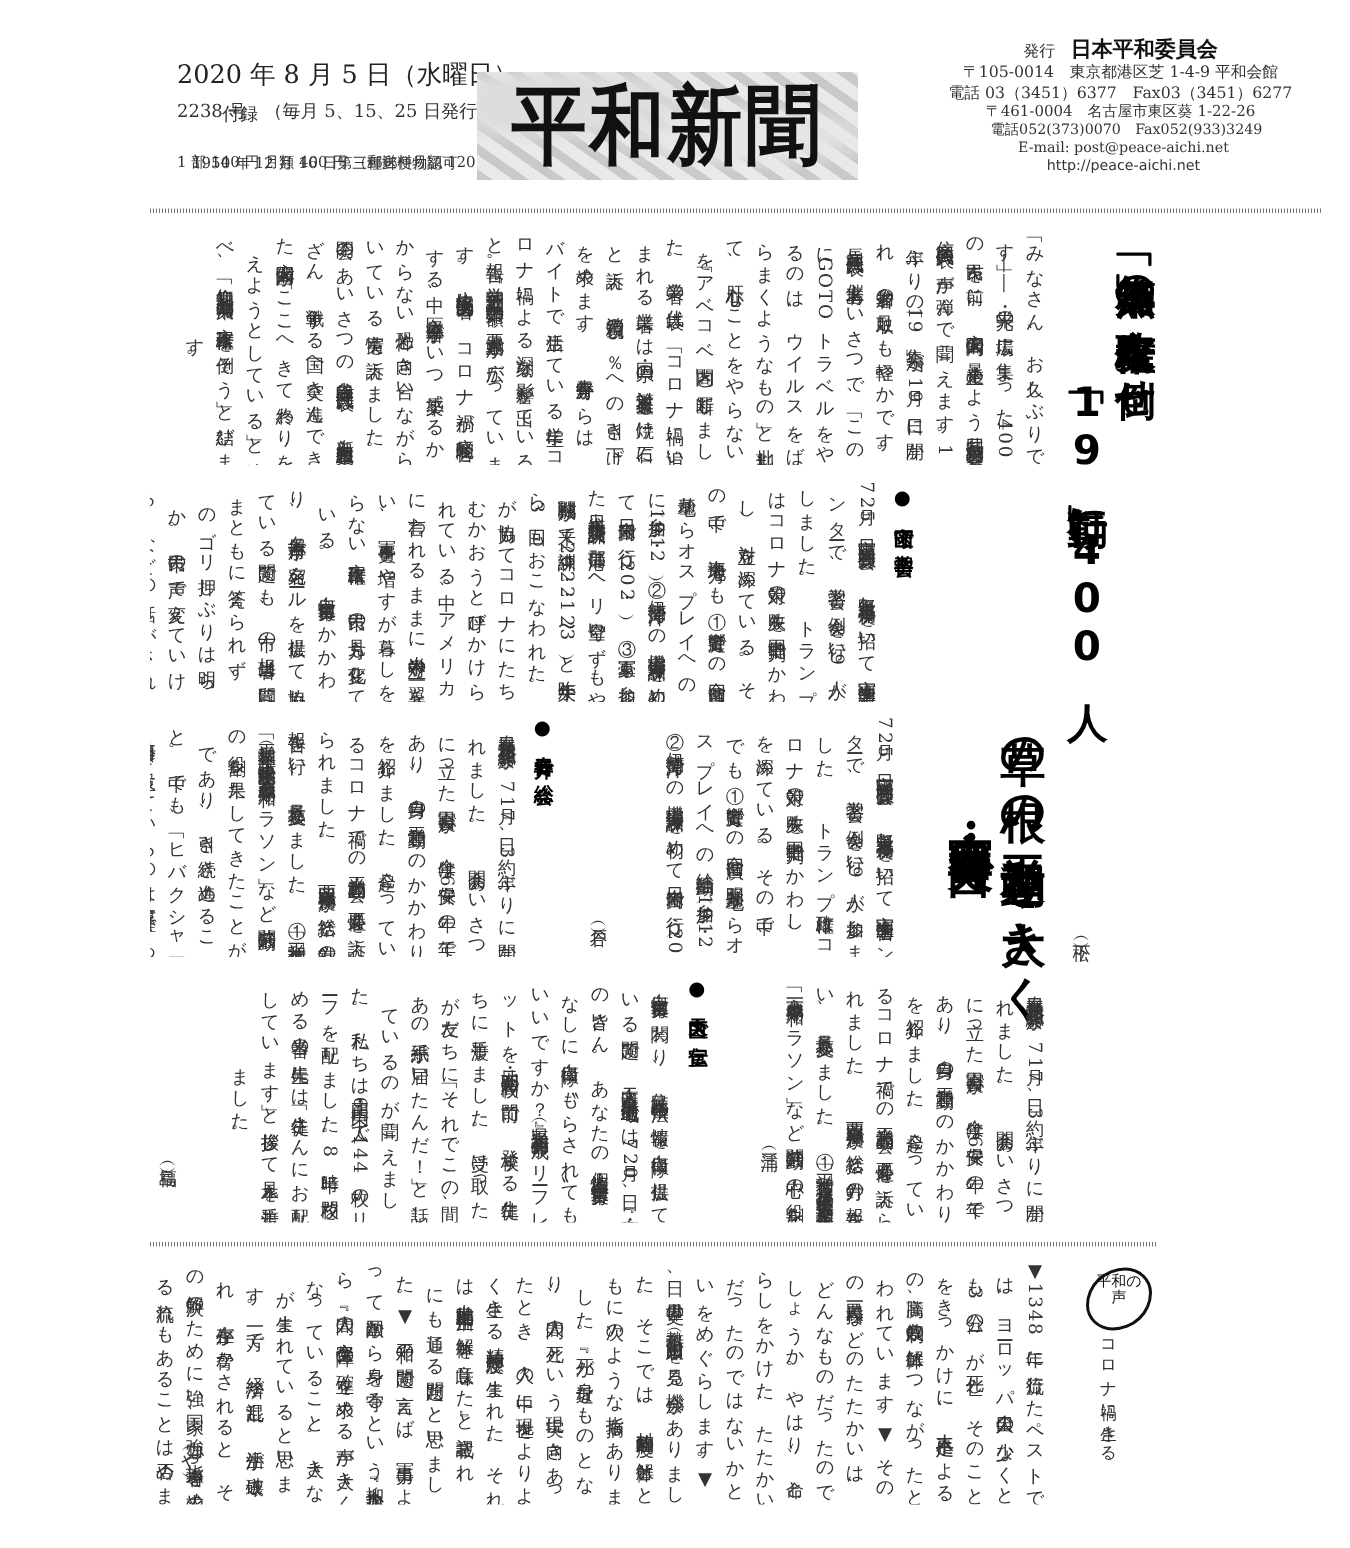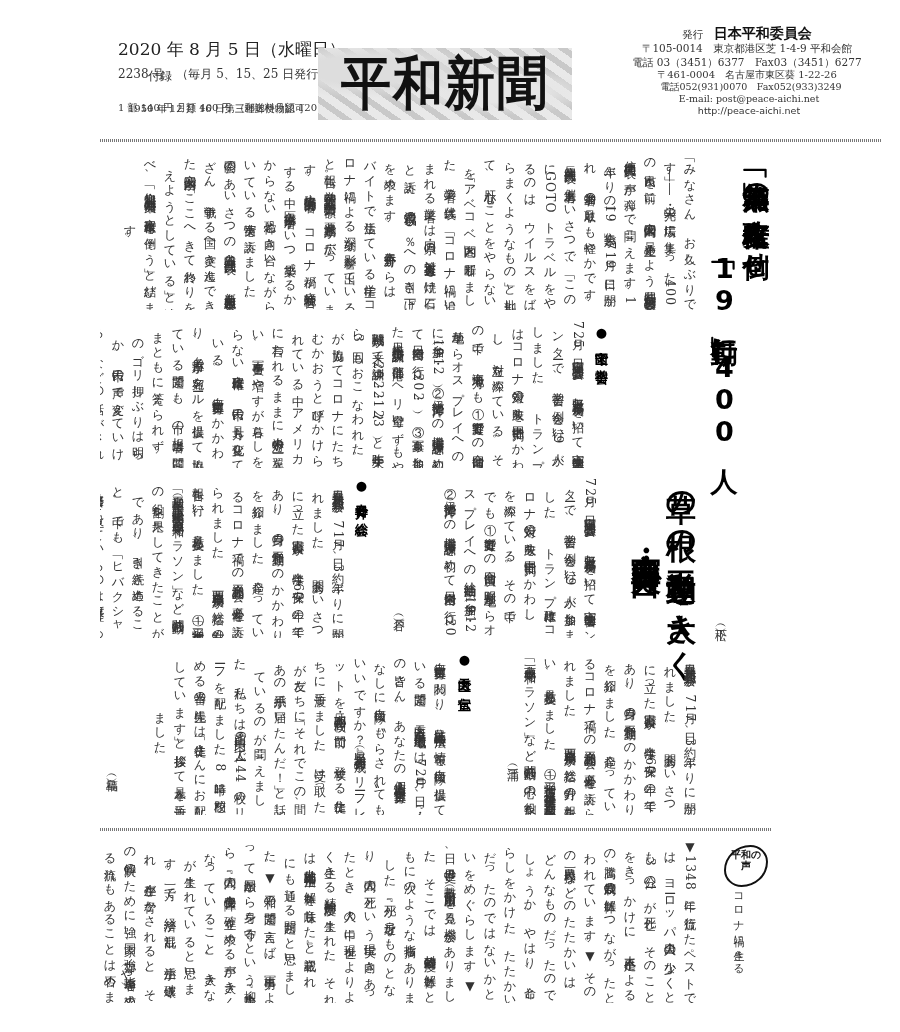--- a/index.html
+++ b/index.html
@@ -18,42 +18,42 @@
   .pub { font-size:10.5px; color:#333; line-height:14px; }
   .pub b { font-size:14px; color:#111; }
   .logo { background:
       radial-gradient(ellipse at 20% 30%, #ddd 0 20%, transparent 40%),
       radial-gradient(ellipse at 70% 60%, #e6e6e6 0 18%, transparent 40%),
       repeating-linear-gradient(35deg,#c9c9c9 0 6px,#e9e9e9 6px 14px);
       display:flex; align-items:center; justify-content:center; }
   .logo span { font-family:"DejaVu Sans","Liberation Sans",sans-serif; font-weight:900; font-size:50px;
       letter-spacing:2px; color:#111; transform:scaleY(1.15); }
   .credit { font-size:12px; color:#333; }
-  .col-icon { border:2px solid #111; border-radius:60% 40% 60% 40%; font-size:10px; font-weight:bold;
+  .col-icon { border:2px solid #111; border-radius:60% 40% 60% 40%; font-size:10px; font-weight:normal;
        line-height:11px; text-align:center; color:#111; }
 </style>
 </head>
 <body>
 
 <div class="abs date" style="left:118px;top:38px;">2020 年 8 月 5 日（水曜日）</div>
 <div class="abs meta" style="left:118px;top:66px;">2238 号　（毎月 5、15、25 日発行）</div>
 <div class="abs meta" style="left:148px;top:68px;">付録</div>
 <div class="abs small" style="left:128px;top:102px;">1950 年 12 月 16 日第三種郵便物認可</div>
 <div class="abs small" style="left:118px;top:101px;">1 部 140 円  月額 400 円  （郵送料月額 120 円）</div>
 
 <div class="abs logo" style="left:318px;top:48px;width:254px;height:72px;">
   <span>平和新聞</span>
 </div>
 
 <div class="abs pub" style="left:602px;top:26px;width:290px;">
   <div><span>発行</span>　<b>日本平和委員会</b></div>
   <div>〒105-0014　東京都港区芝 1-4-9 平和会館</div>
   <div>電話 03（3451）6377　Fax03（3451）6277</div>
   <div style="font-size:10px;line-height:12px;">〒461-0004　名古屋市東区葵 1-22-26</div>
-  <div style="font-size:9.5px;line-height:12px;padding-left:8px;">電話052(931)0070　Fax052(933)3249</div>
+  <div style="font-size:9.5px;line-height:12px;padding-left:8px;">電話052(373)0070　Fax052(933)3249</div>
   <div style="font-size:9.5px;line-height:12px;padding-left:4px;">E-mail: post@peace-aichi.net</div>
   <div style="font-size:9.5px;line-height:12px;padding-left:4px;font-family:'DejaVu Sans',sans-serif;">http://peace-aichi.net</div>
 </div>
 
 <div class="abs dotline" style="left:100px;top:139px;width:782px;"></div>
 
 <div class="abs vt headline" style="left:738px;top:160px;font-size:27px;letter-spacing:1px;">「無為無策」の安倍政権を倒せ</div>
 <div class="abs vt headline" style="left:706px;top:252px;font-size:27px;letter-spacing:1px;">「19行動」に400人</div>
 <div class="abs vt headline" style="left:660px;top:470px;font-size:30px;letter-spacing:2px;">草の根の平和運動を大きく</div>
 <div class="abs vt headline" style="left:625px;top:530px;font-size:30px;letter-spacing:2px;">守山・春日井・天白で</div>

